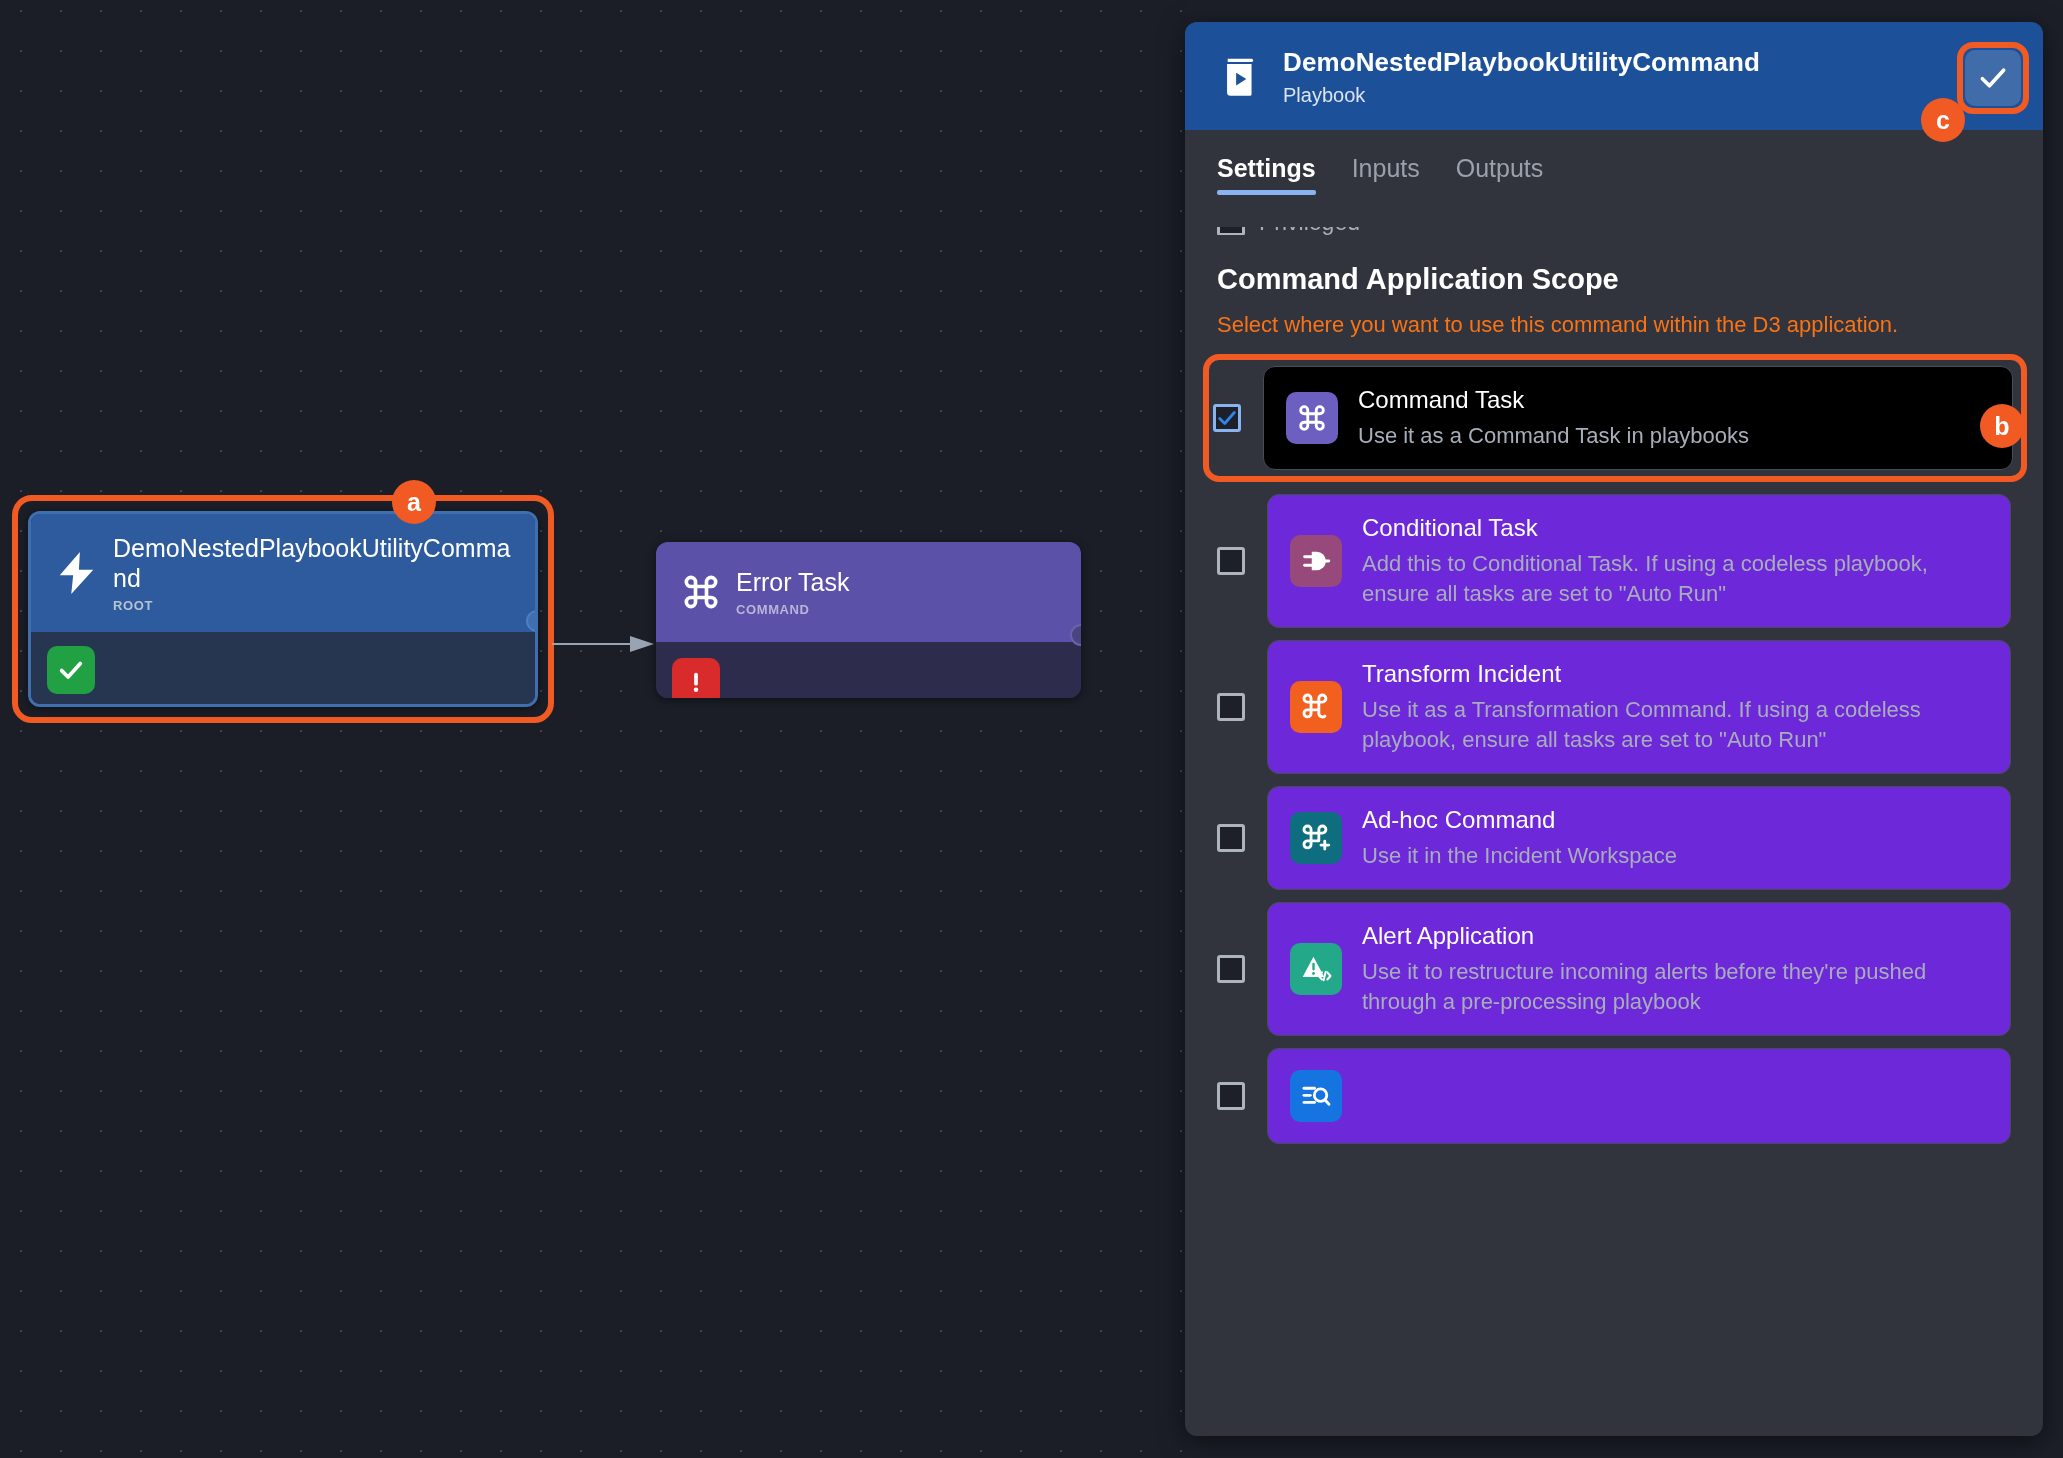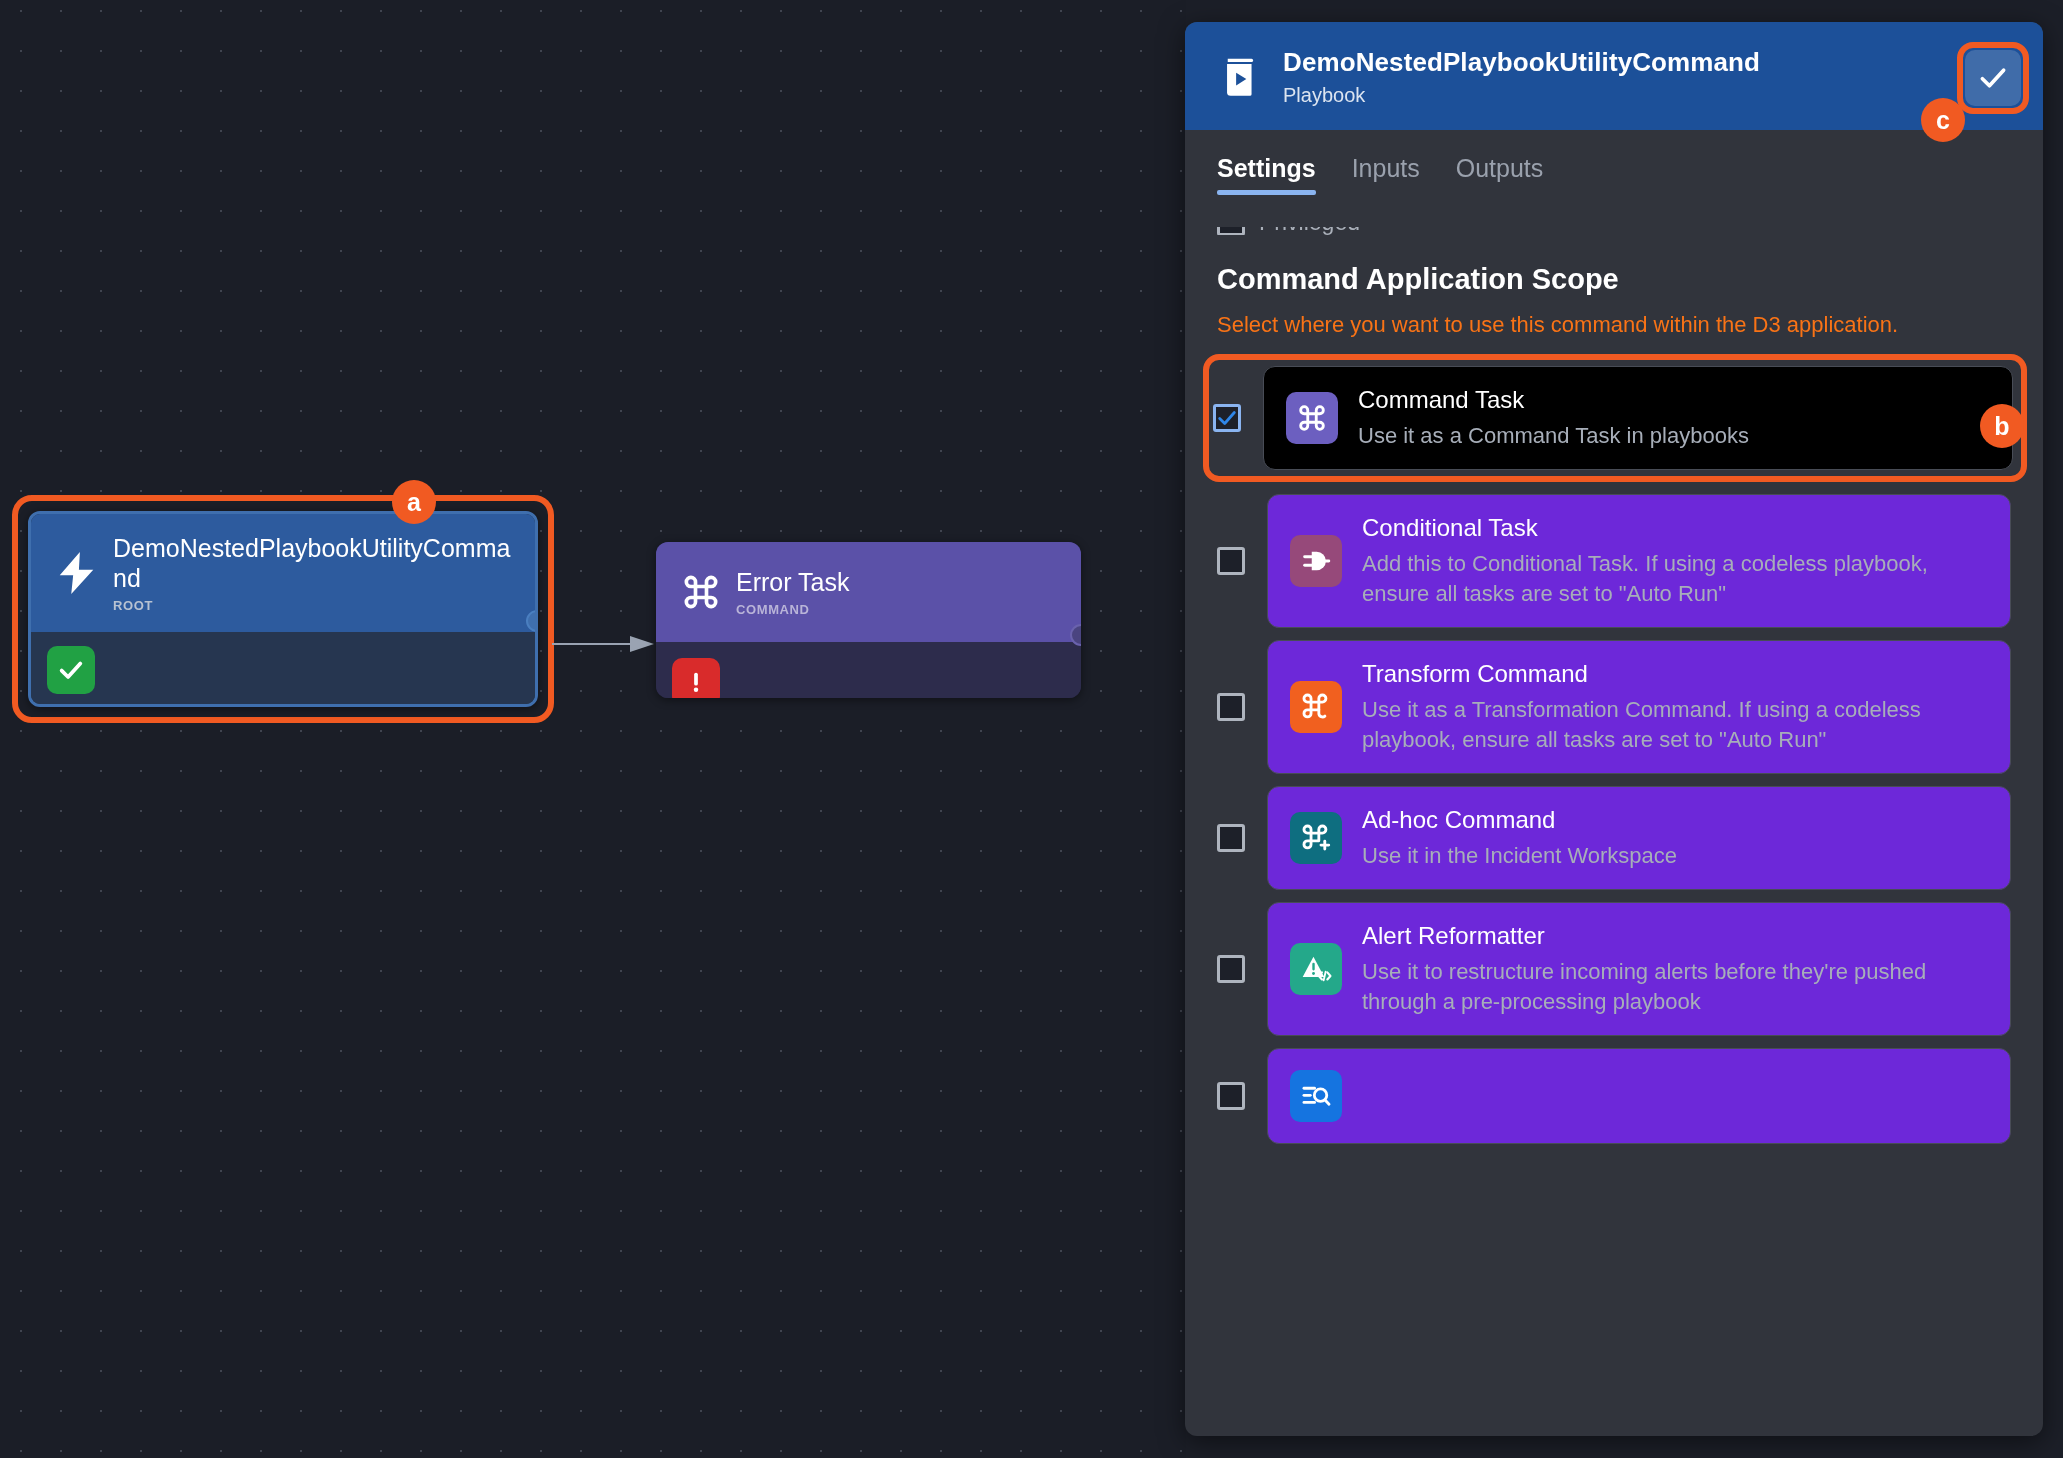--- a/index.html
+++ b/index.html
@@ -475,21 +475,21 @@
             <span class="opt-icon" style="background:#f1601f">
               <svg width="34" height="34" viewBox="0 0 24 24" fill="none" stroke="#ffffff" stroke-width="2" stroke-linecap="round" stroke-linejoin="round">
                 <path d="M8.5 8.5 V14 H14 V8.5 Z"></path>
                 <path d="M8.5 8.5 H6 A2.5 2.5 0 1 1 8.5 6 Z"></path>
                 <path d="M14 8.5 H16.5 A2.5 2.5 0 1 0 14 6 Z"></path>
                 <path d="M8.5 14 H6 A2.5 2.5 0 1 0 8.5 16.5 Z"></path>
                 <path d="M14 14 v2.5 a2.6 2.6 0 0 0 4.3 1.9"></path>
               </svg>
             </span>
             <span class="opt-text">
-              <span class="opt-label" style="display:block">Transform Command</span>
+              <span class="opt-label" style="display:block">Transform Incident</span>
               <span class="opt-desc" style="display:block">Use it as a Transformation Command. If using a codeless playbook, ensure all tasks are set to "Auto Run"</span>
             </span>
           </div>
         </div>
 
         <div class="option-row">
           <span class="checkbox"></span>
           <div class="option-card plain">
             <span class="opt-icon" style="background:#0e6e80">
               <svg width="34" height="34" viewBox="0 0 24 24" fill="none" stroke="#ffffff" stroke-width="2" stroke-linecap="round" stroke-linejoin="round">
@@ -515,21 +515,21 @@
               <svg width="34" height="34" viewBox="0 0 24 24">
                 <path d="M10.2 3.4 L2.6 17.6 h15.2 Z" fill="#ffffff"></path>
                 <rect x="9.4" y="7.6" width="1.7" height="5.4" rx="0.8" fill="#24a88a"></rect>
                 <circle cx="10.25" cy="15.2" r="1" fill="#24a88a"></circle>
                 <path d="M16.2 14.4 L14 16.9 L16.2 19.4" fill="none" stroke="#ffffff" stroke-width="1.5" stroke-linecap="round" stroke-linejoin="round"></path>
                 <path d="M20 14.4 L22.2 16.9 L20 19.4" fill="none" stroke="#ffffff" stroke-width="1.5" stroke-linecap="round" stroke-linejoin="round"></path>
                 <path d="M18.8 13.9 L17.4 20" fill="none" stroke="#ffffff" stroke-width="1.3" stroke-linecap="round"></path>
               </svg>
             </span>
             <span class="opt-text">
-              <span class="opt-label" style="display:block">Alert Reformatter</span>
+              <span class="opt-label" style="display:block">Alert Application</span>
               <span class="opt-desc" style="display:block">Use it to restructure incoming alerts before they're pushed through a pre-processing playbook</span>
             </span>
           </div>
         </div>
 
         <div class="option-row">
           <span class="checkbox"></span>
           <div class="option-card plain">
             <span class="opt-icon" style="background:#1574e0">
               <svg width="34" height="34" viewBox="0 0 24 24" fill="none" stroke="#ffffff" stroke-width="2" stroke-linecap="round">

